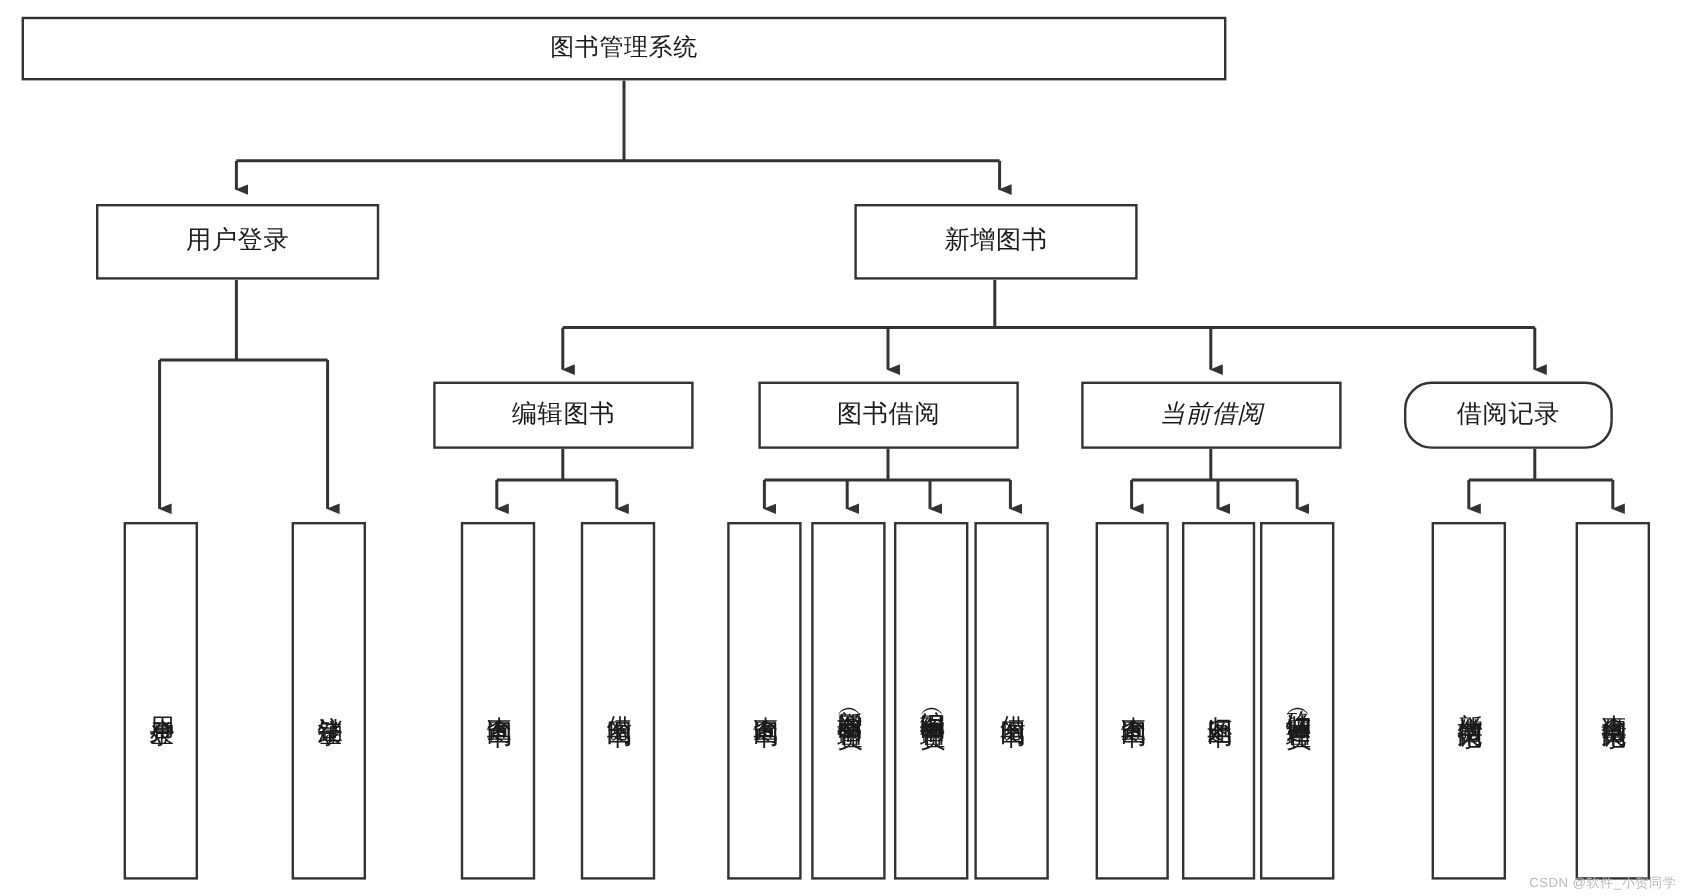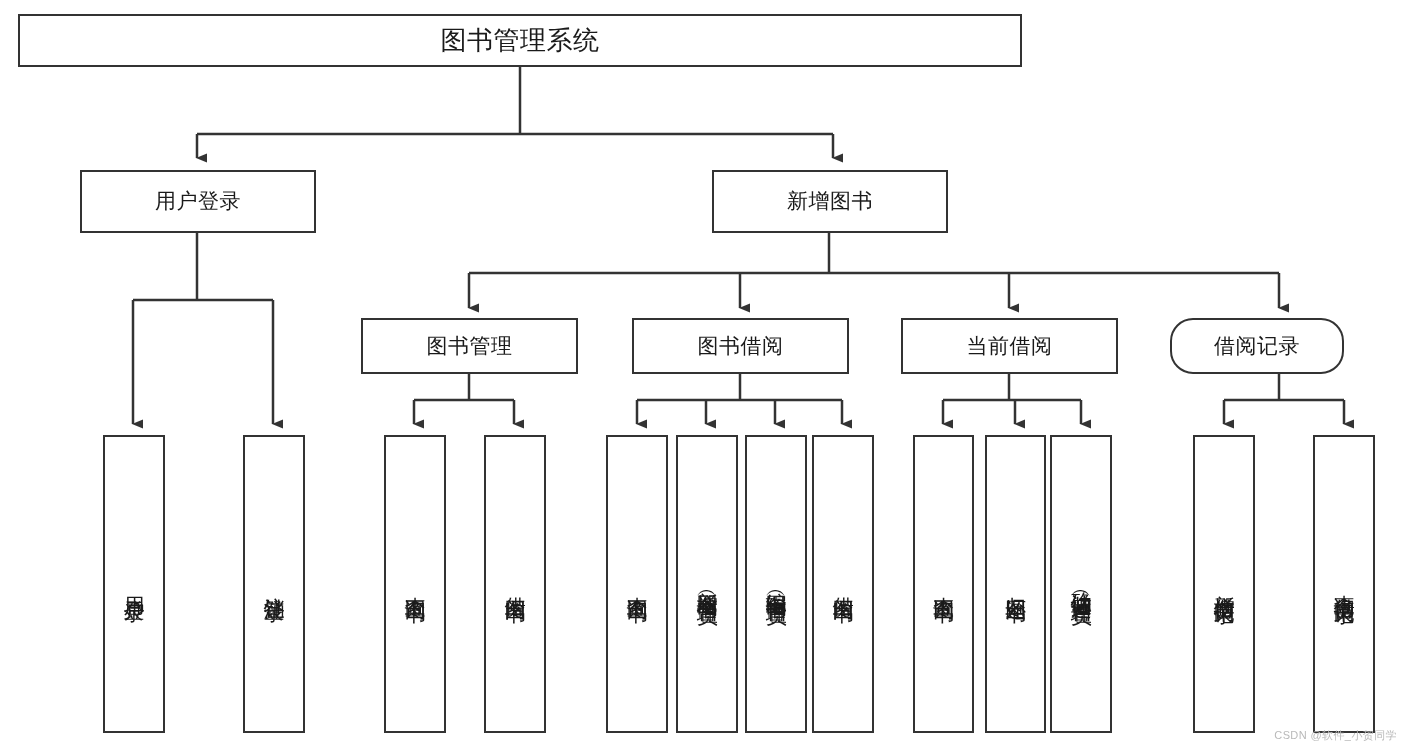--- a/index.html
+++ b/index.html
@@ -47,21 +47,21 @@
   .node.vert .label {
     writing-mode: vertical-rl;
     text-orientation: upright;
     font-size: 21px;
     line-height: 1.25;
     letter-spacing: 2px;
     white-space: normal;
     max-height: 100%;
     text-align: center;
   }
-  #root-node .label { font-size: 26px; }
+  #root-node .label { font-size: 20px; }
   .watermark {
     position: absolute;
     right: 8px;
     bottom: 4px;
     font-size: 11px;
     color: #b9b9b9;
     white-space: nowrap;
     letter-spacing: 0.4px;
   }
 </style>
@@ -125,26 +125,26 @@
   </div>
 
   <div class="node" style="left:80px; top:170px; width:236px; height:63px;">
     <span class="label">用户登录</span>
   </div>
   <div class="node" style="left:712px; top:170px; width:236px; height:63px;">
     <span class="label">新增图书</span>
   </div>
 
   <div class="node" style="left:361px; top:318px; width:217px; height:56px;">
-    <span class="label">图书管理</span>
+    <span class="label">编辑图书</span>
   </div>
   <div class="node" style="left:632px; top:318px; width:217px; height:56px;">
     <span class="label">图书借阅</span>
   </div>
-  <div class="node" style="left:901px; top:318px; width:217px; height:56px;">
+  <div class="node" style="left:901px; top:318px; width:217px; height:56px;font-style:italic;">
     <span class="label">当前借阅</span>
   </div>
   <div class="node" style="left:1170px; top:318px; width:174px; height:56px;border-radius:23px;">
     <span class="label">借阅记录</span>
   </div>
 
   <div class="node vert" style="left:103px; top:435px; width:62px; height:298px;">
     <span class="label">用户登录</span>
   </div>
   <div class="node vert" style="left:243px; top:435px; width:62px; height:298px;">

